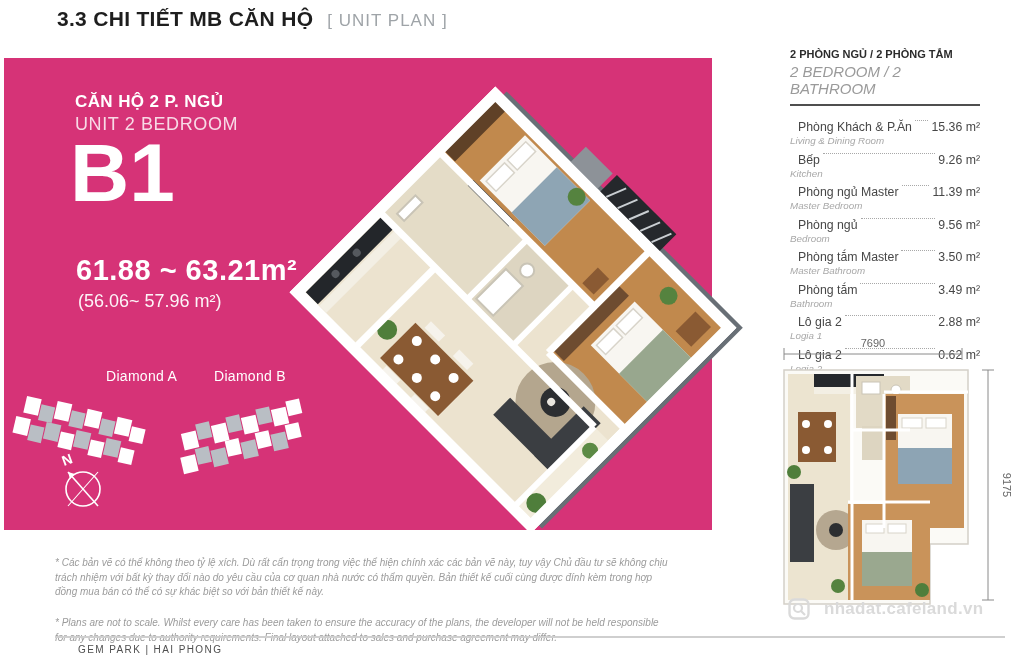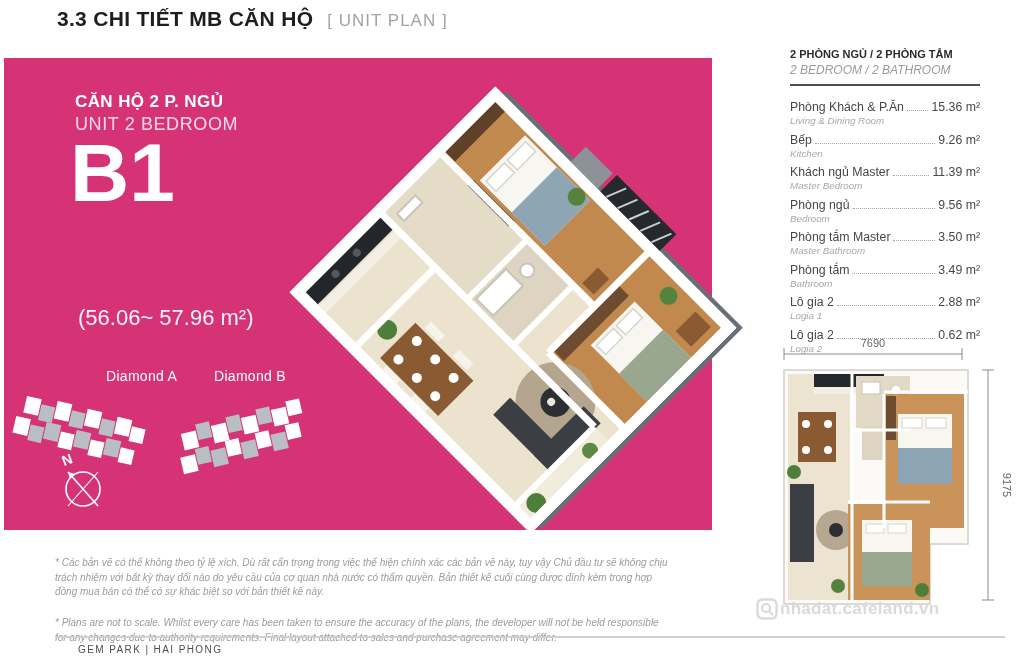--- a/index.html
+++ b/index.html
@@ -13,61 +13,62 @@
   
   .page-title{left:57px;top:7px;font-size:21px;font-weight:bold;color:#1e1e1e;letter-spacing:.3px;white-space:nowrap;}
   .page-title .sub{font-weight:normal;color:#9fa4a8;font-size:17px;margin-left:14px;letter-spacing:1px;}
 
   
   .unit-panel{left:4px;top:58px;width:708px;height:472px;background:#d63377;}
   .unit-title{left:71px;top:34px;font-size:17px;font-weight:bold;color:#fff;letter-spacing:.4px;}
   .unit-subtitle{left:71px;top:56px;font-size:18px;color:rgba(255,255,255,.82);letter-spacing:.6px;}
   .unit-code{left:66px;top:74px;font-size:82px;font-weight:bold;color:#fff;line-height:1;}
   .unit-area-main{left:72px;top:196px;font-size:29px;font-weight:600;color:#fff;letter-spacing:.5px;}
-  .unit-area-sub{left:74px;top:247px;font-size:22px;color:rgba(255,255,255,.95);}
+  .unit-area-sub{left:74px;top:233px;font-size:18px;color:rgba(255,255,255,.95);}
   .block-label{font-size:14px;color:#fff;letter-spacing:.3px;}
   .block-a-label{left:102px;top:310px;}
   .block-b-label{left:210px;top:310px;}
 
   
   .room-panel{left:790px;top:48px;width:190px;}
   .room-title{font-size:11px;font-weight:bold;color:#2b2b2b;white-space:nowrap;}
-  .room-subtitle{font-size:12px;font-style:italic;color:#9a9a9a;margin-top:3px;}
+  .room-subtitle{font-size:15px;font-style:italic;color:#9a9a9a;margin-top:3px;}
   .room-divider{border:none;border-top:2px solid #4f4f4f;margin:7px 0 14px 0;}
   .room-row{margin-bottom:6.5px;}
-  .room-line{display:flex;align-items:flex-end;}
+  .room-line{display:flex;align-items:flex-start;margin-left:8px;}
   .room-name{font-size:12.3px;color:#474747;white-space:nowrap;}
   .leader{flex:1;border-bottom:1.6px dotted #a8a8a8;margin:0 3px 3px 3px;min-width:8px;}
   .room-area{font-size:12.3px;color:#474747;white-space:nowrap;}
   .room-sub{font-size:9.8px;font-style:italic;color:#a8a8a8;margin-top:1px;}
 
   
   .disclaimer{left:55px;width:618px;font-size:10px;font-style:italic;color:#9b9b9b;line-height:1.45;}
   .disclaimer-vi{top:556px;}
   .disclaimer-en{top:616px;}
   .footer-line{left:55px;top:636px;width:950px;height:2px;background:#cfcfcf;}
   .footer-text{left:78px;top:644px;font-size:10px;color:#4f4f4f;letter-spacing:1.4px;}
 
   
-  .watermark{left:756px;top:598px;display:flex;align-items:center;gap:2px;}
+  .watermark{left:788px;top:598px;display:flex;align-items:center;gap:14px;}
   .watermark-text{font-size:17px;font-weight:bold;color:#dadada;letter-spacing:.3px;}
 
   svg text{font-family:"Liberation Sans","DejaVu Sans",sans-serif;}
 </style>
 </head>
 <body>
 
 <div class="abs page-title">
   <span>3.3 CHI TIẾT MB CĂN HỘ</span><span class="sub">[ UNIT PLAN ]</span>
 </div>
 
 <div class="abs unit-panel">
   <div class="abs unit-title">CĂN HỘ 2 P. NGỦ</div>
   <div class="abs unit-subtitle">UNIT 2 BEDROOM</div>
   <div class="abs unit-code">B1</div>
+  <div class="abs unit-area-main">61.88 ~ 63.21m²</div>
   <div class="abs unit-area-sub">(56.06~ 57.96 m²)</div>
 
   <div class="abs block-label block-a-label">Diamond A</div>
   <div class="abs block-label block-b-label">Diamond B</div>
 
   <svg class="abs" style="left:8px;top:326px;" width="320" height="96" viewBox="0 0 320 96">
     <g transform="translate(16,8) rotate(13)">
       <rect x="0" y="4" width="15" height="17" fill="#ffffff"></rect>
       <rect x="16" y="9" width="14" height="16" fill="#b9bec4"></rect>
       <rect x="31" y="2" width="15" height="18" fill="#ffffff"></rect>
@@ -227,21 +228,21 @@
     <div class="room-line">
       <span class="room-name">Bếp</span>
       <span class="leader"></span>
       <span class="room-area">9.26 m²</span>
     </div>
     <div class="room-sub">Kitchen</div>
   </div>
 
   <div class="room-row">
     <div class="room-line">
-      <span class="room-name">Khách ngủ Master</span>
+      <span class="room-name">Phòng ngủ Master</span>
       <span class="leader"></span>
       <span class="room-area">11.39 m²</span>
     </div>
     <div class="room-sub">Master Bedroom</div>
   </div>
 
   <div class="room-row">
     <div class="room-line">
       <span class="room-name">Phòng ngủ</span>
       <span class="leader"></span>

